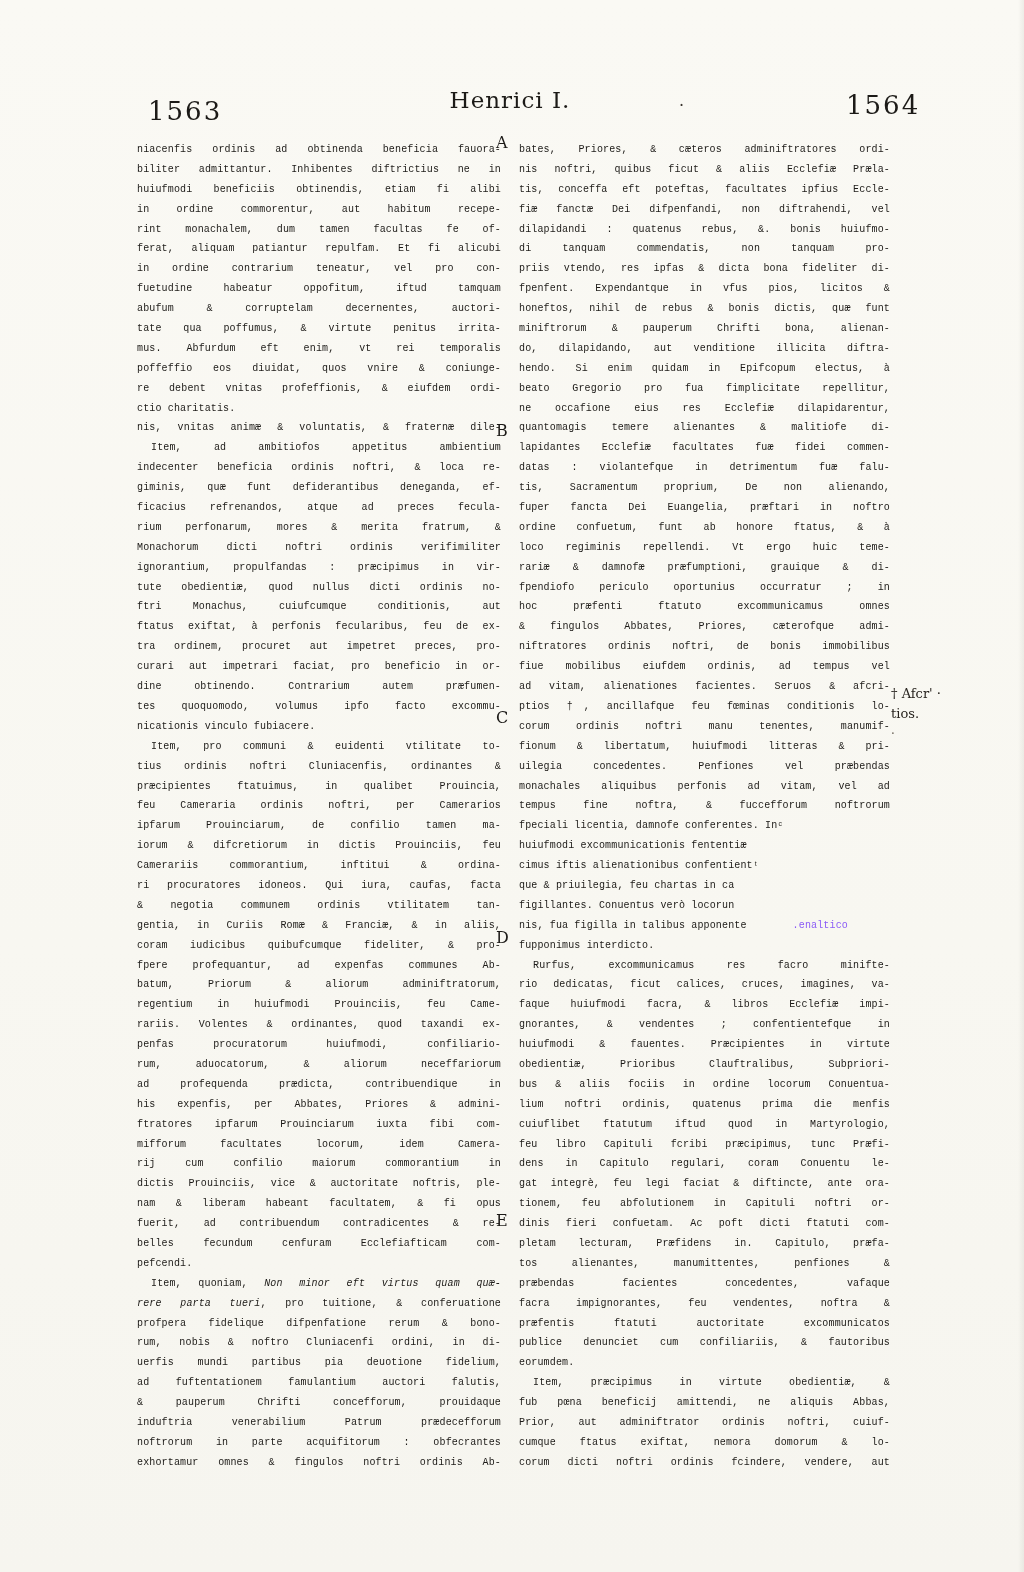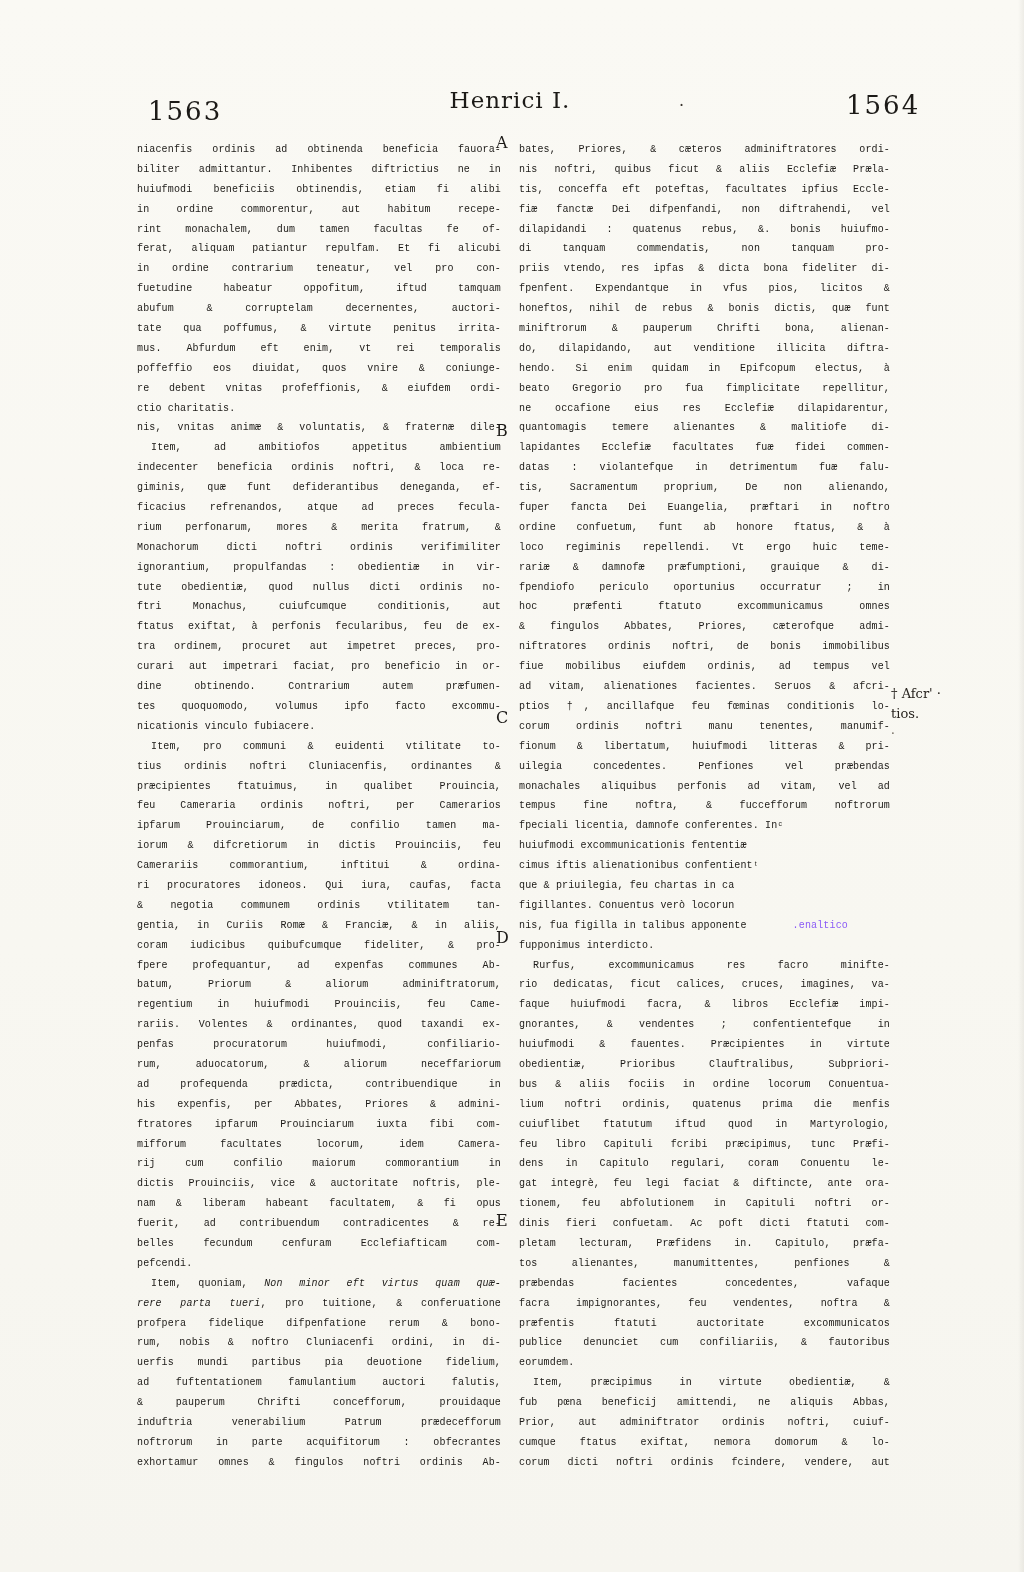--- a/index.html
+++ b/index.html
@@ -71,21 +71,21 @@
       <div class="line"><span>poffeffio eos diuidat, quos vnire &amp; coniunge-</span></div>
       <div class="line"><span>re debent vnitas profeffionis, &amp; eiufdem ordi-</span></div>
       <div class="line end"><span>ctio charitatis.</span></div>
       <div class="line"><span>nis, vnitas animæ &amp; voluntatis, &amp; fraternæ dile-</span></div>
       <div class="line indent"><span>Item, ad ambitiofos appetitus ambientium</span></div>
       <div class="line"><span>indecenter beneficia ordinis noftri, &amp; loca re-</span></div>
       <div class="line"><span>giminis, quæ funt defiderantibus deneganda, ef-</span></div>
       <div class="line"><span>ficacius refrenandos, atque ad preces fecula-</span></div>
       <div class="line"><span>rium perfonarum, mores &amp; merita fratrum, &amp;</span></div>
       <div class="line"><span>Monachorum dicti noftri ordinis verifimiliter</span></div>
-      <div class="line"><span>ignorantium, propulfandas : obedientiæ in vir-</span></div>
+      <div class="line"><span>ignorantium, propulfandas : præcipimus in vir-</span></div>
       <div class="line"><span>tute obedientiæ, quod nullus dicti ordinis no-</span></div>
       <div class="line"><span>ftri Monachus, cuiufcumque conditionis, aut</span></div>
       <div class="line"><span>ftatus exiftat, à perfonis fecularibus, feu de ex-</span></div>
       <div class="line"><span>tra ordinem, procuret aut impetret preces, pro-</span></div>
       <div class="line"><span>curari aut impetrari faciat, pro beneficio in or-</span></div>
       <div class="line"><span>dine obtinendo. Contrarium autem præfumen-</span></div>
       <div class="line"><span>tes quoquomodo, volumus ipfo facto excommu-</span></div>
       <div class="line end"><span>nicationis vinculo fubiacere.</span></div>
       <div class="line indent"><span>Item, pro communi &amp; euidenti vtilitate to-</span></div>
       <div class="line"><span>tius ordinis noftri Cluniacenfis, ordinantes &amp;</span></div>

